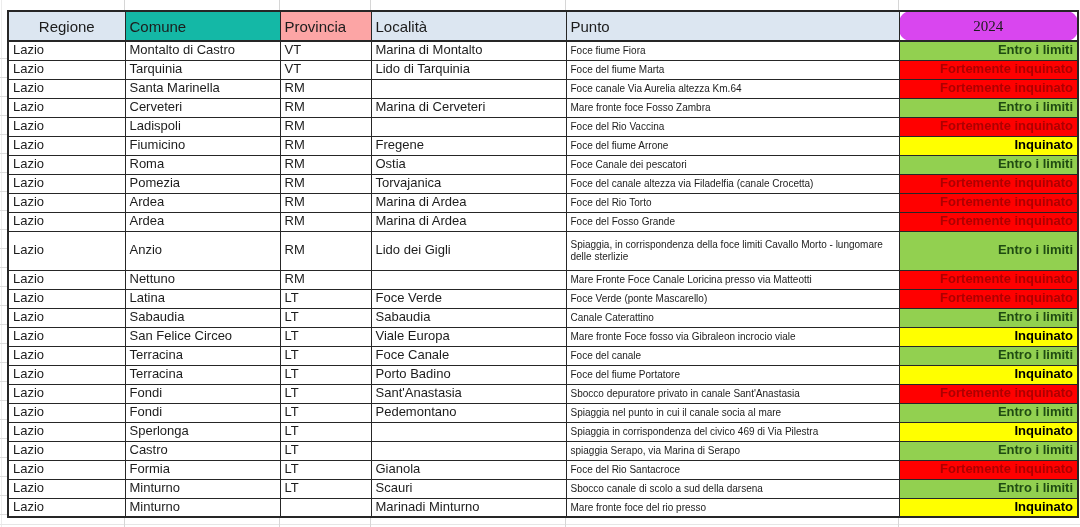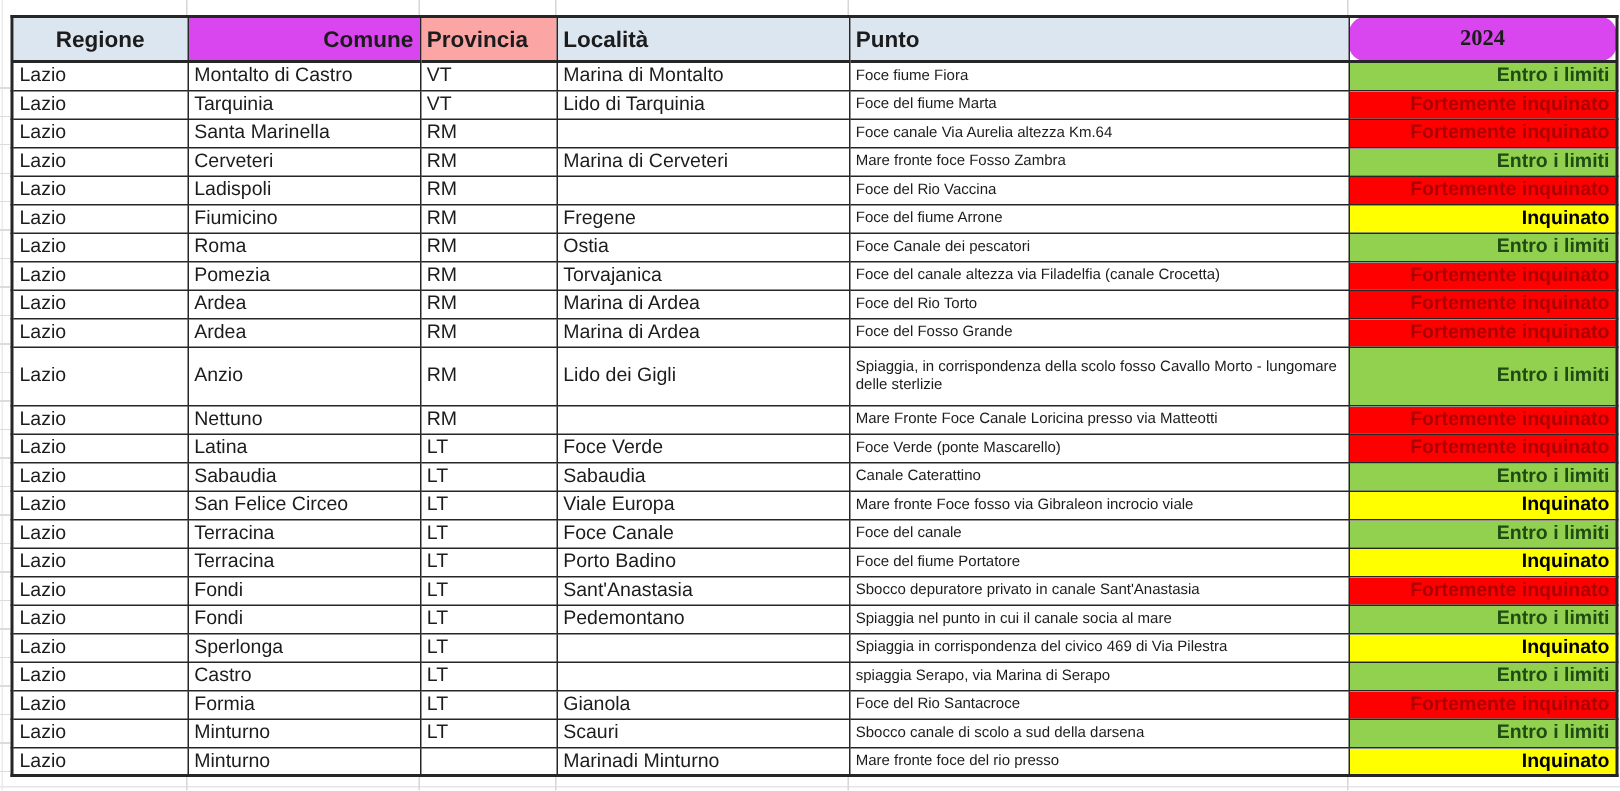--- a/index.html
+++ b/index.html
@@ -33,21 +33,21 @@
   }
   th, td {
     border: 1px solid #262626;
     padding: 0 4px;
     overflow: hidden;
     vertical-align: middle;
     color: #1c1c1c;
   }
   thead tr { height: 30px; }
   thead th {
-    font-size: 15px; font-weight: bold; text-align: left;
+    font-size: 15px; font-weight: normal; text-align: left;
     border-bottom: 2px solid #262626;
   }
   thead th.center { text-align: center; }
   thead th.serif { font-family: "Liberation Serif", serif; font-size: 15px; }
   tbody tr { height: 19px; margin-top: 28px; }
   tbody tr.tall { height: 39px; }
   tbody td { font-size: 13px; line-height: 1.12; }
   td.c-punto { font-size: 10px; }
   td.c-status {
     text-align: right; font-weight: bold; font-size: 13px;
@@ -76,21 +76,21 @@
       <col style="width:117px">
       <col style="width:155px">
       <col style="width:91px">
       <col style="width:195px">
       <col style="width:333px">
       <col style="width:179px">
     </colgroup>
     <thead>
       <tr>
         <th class="center" style="background: rgb(220, 230, 241);">Regione</th>
-        <th style="background: #d946ef; text-align: right;">Comune</th>
+        <th style="background: #14b8a6;">Comune</th>
         <th style="background: #fca5a5;">Provincia</th>
         <th style="background: rgb(220, 230, 241);">Località</th>
         <th style="background: rgb(220, 230, 241);">Punto</th>
         <th class="center serif" style="background: #d946ef; border-radius: 12px;">2024</th>
       </tr>
     </thead>
     <tbody>
         <tr>
       <td class="c-regione">Lazio</td>
       <td class="c-comune">Montalto di Castro</td>
@@ -169,21 +169,21 @@
       <td class="c-provincia">RM</td>
       <td class="c-localita">Marina di Ardea</td>
       <td class="c-punto">Foce del Fosso Grande</td>
       <td class="c-status" style="background: rgb(255, 0, 0); color: rgb(173, 0, 0);">Fortemente inquinato</td>
     </tr>
         <tr class="tall">
       <td class="c-regione">Lazio</td>
       <td class="c-comune">Anzio</td>
       <td class="c-provincia">RM</td>
       <td class="c-localita">Lido dei Gigli</td>
-      <td class="c-punto">Spiaggia, in corrispondenza della scolo fosso Cavallo Morto - lungomare delle sterlizie</td>
+      <td class="c-punto">Spiaggia, in corrispondenza della foce limiti Cavallo Morto - lungomare delle sterlizie</td>
       <td class="c-status" style="background: rgb(146, 208, 80); color: rgb(31, 75, 18);">Entro i limiti</td>
     </tr>
         <tr>
       <td class="c-regione">Lazio</td>
       <td class="c-comune">Nettuno</td>
       <td class="c-provincia">RM</td>
       <td class="c-localita"></td>
       <td class="c-punto">Mare Fronte Foce Canale Loricina presso via Matteotti</td>
       <td class="c-status" style="background: rgb(255, 0, 0); color: rgb(173, 0, 0);">Fortemente inquinato</td>
     </tr>

